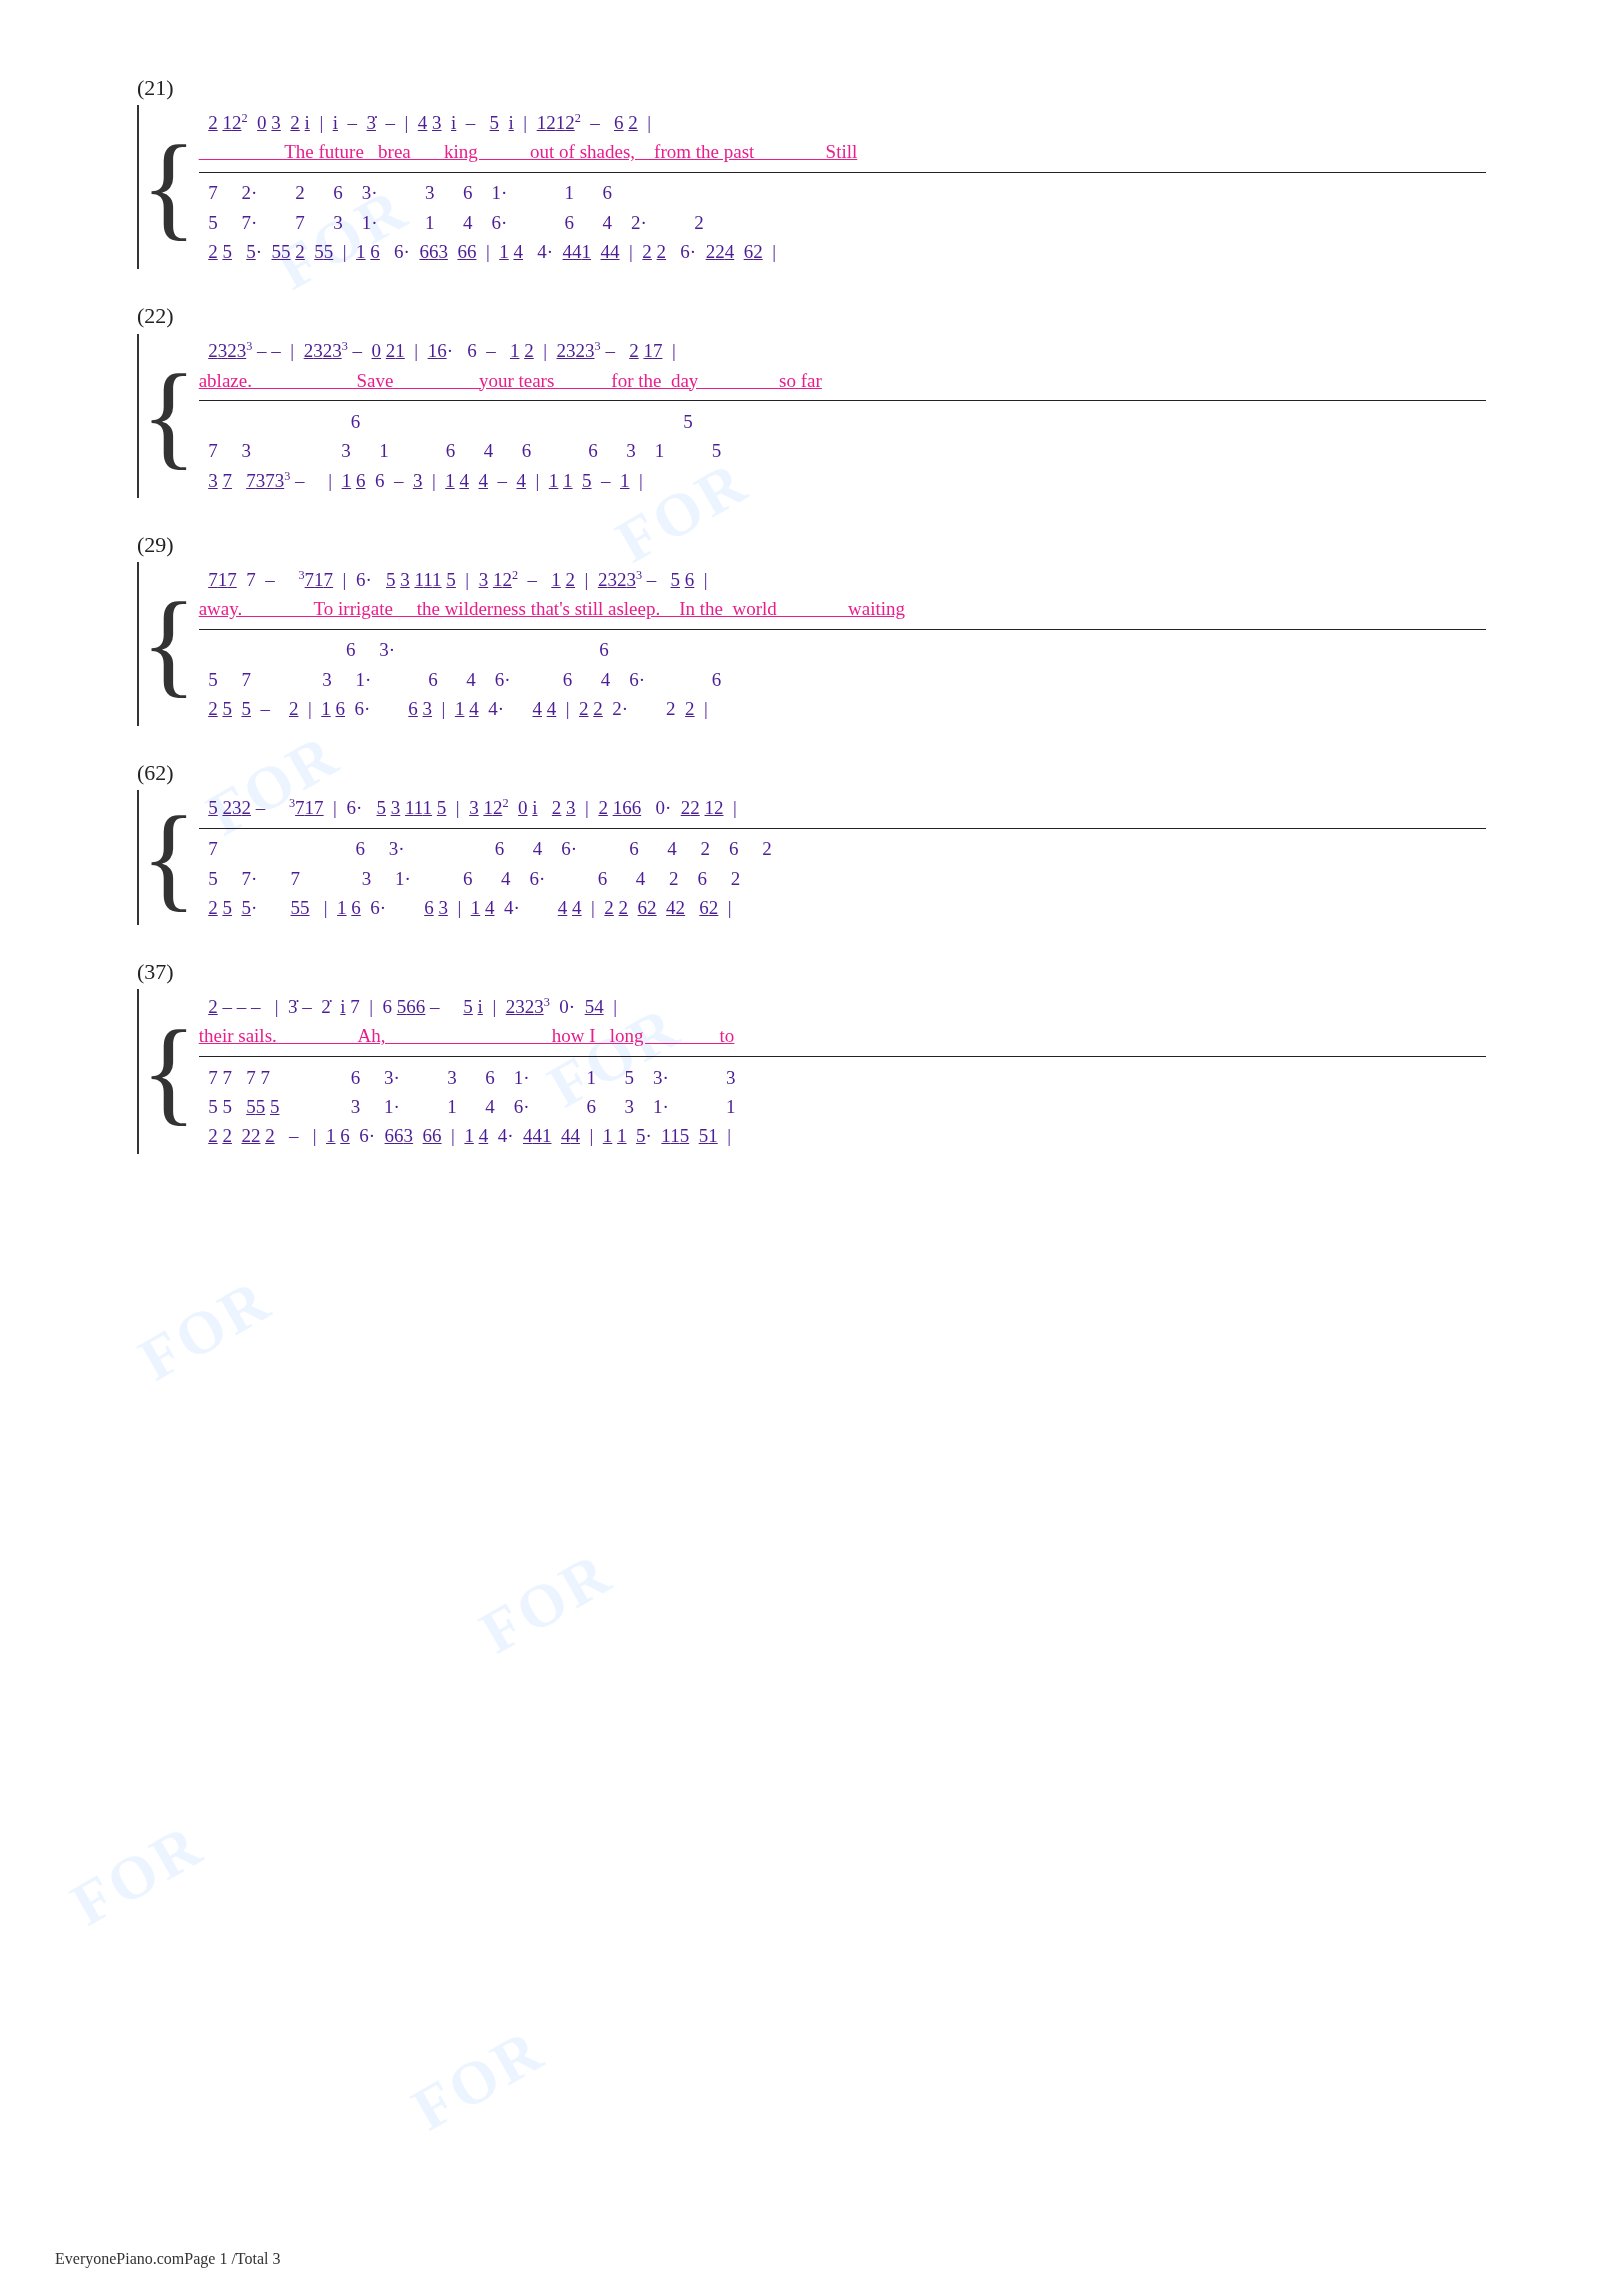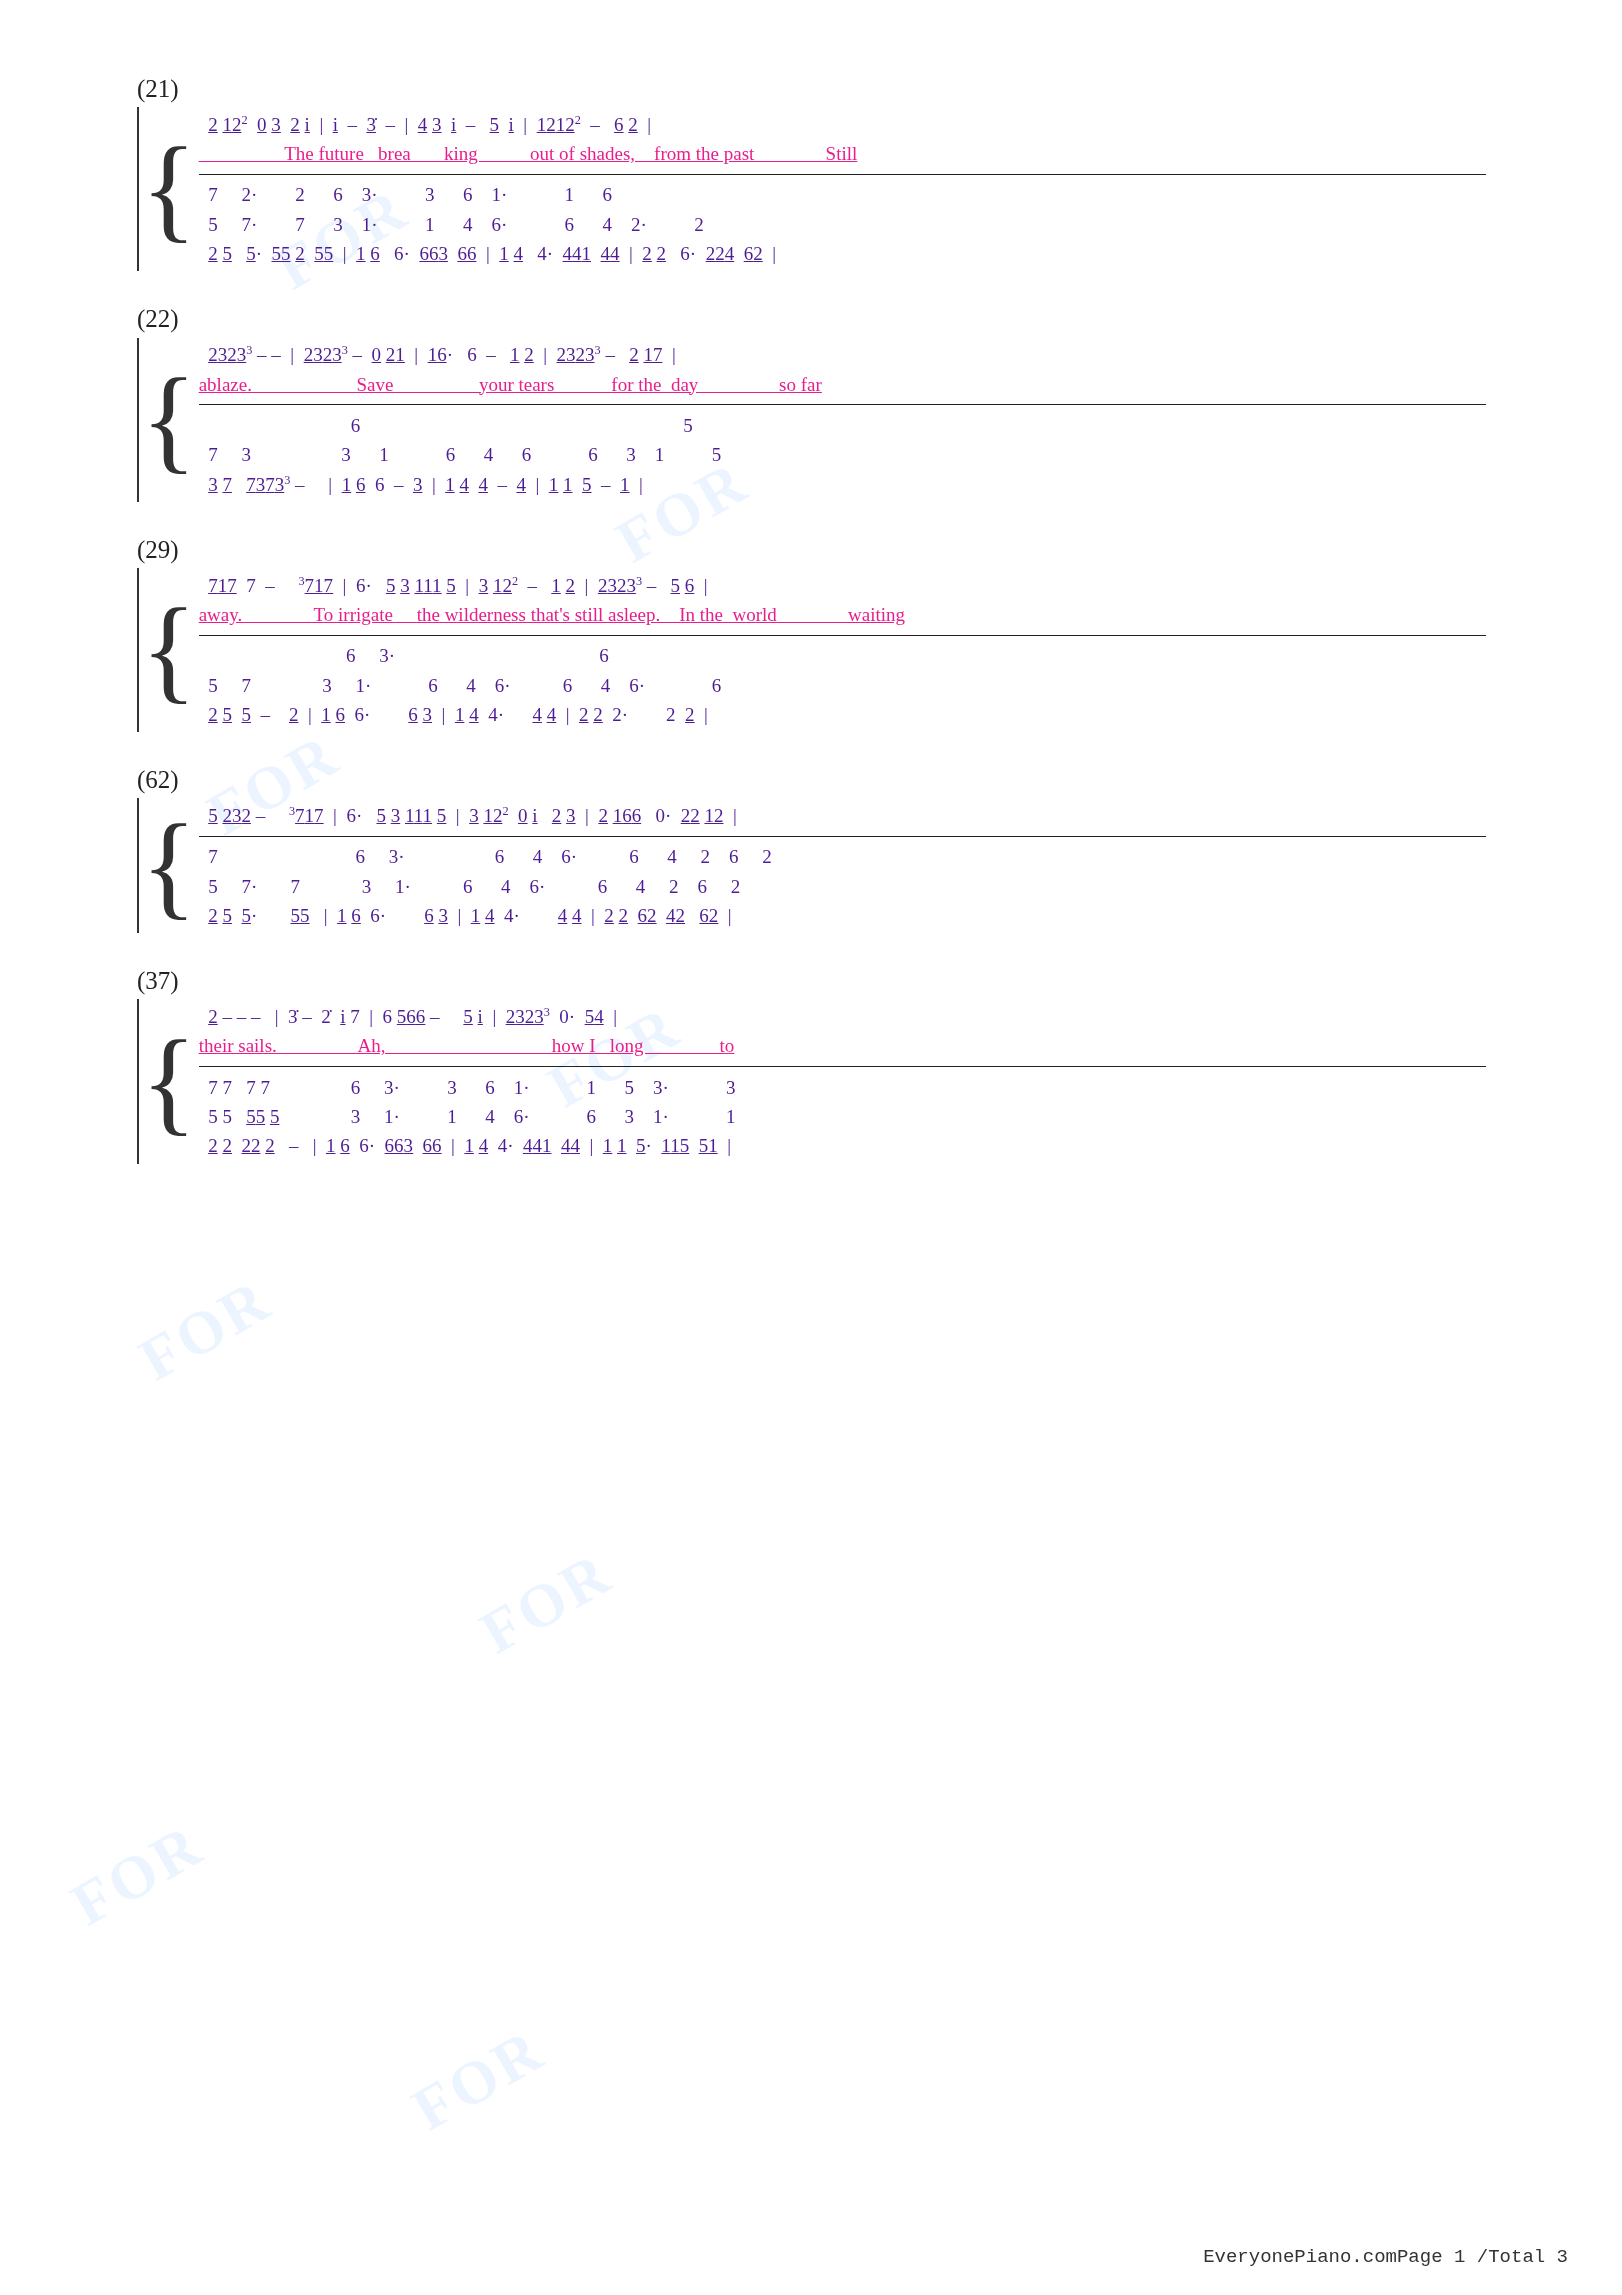--- a/index.html
+++ b/index.html
@@ -16,24 +16,23 @@
       min-height: 2295px;
       padding: 41px 55px 41px 55px;
       position: relative;
     }
     .footer {
       position: absolute;
       bottom: 27px;
       left: 55px;
       right: 55px;
       display: flex;
-      justify-content: flex-end;
-      font-size: 19px;
+      justify-content: flex-start;
+      font-size: 16px;
       color: #333;
-      font-family: Liberation Mono, monospace;
     }
     .watermark {
       position: absolute;
       font-size: 61px;
       color: rgba(150,200,255,0.18);
       font-weight: bold;
       transform: rotate(-30deg);
       pointer-events: none;
       letter-spacing: 3.4px;
     }
@@ -76,21 +75,21 @@
     .score-line u {
       text-decoration: underline;
     }
     
     .system-block {
       margin-bottom: 34px;
       position: relative;
     }
     
     .sys-label {
-      font-size: 25px;
+      font-size: 22px;
       color: #222;
       margin-bottom: 4.1px;
     }
     
     .sys-inner {
       display: flex;
       align-items: stretch;
       border-left: 2px solid #333;
     }
     

